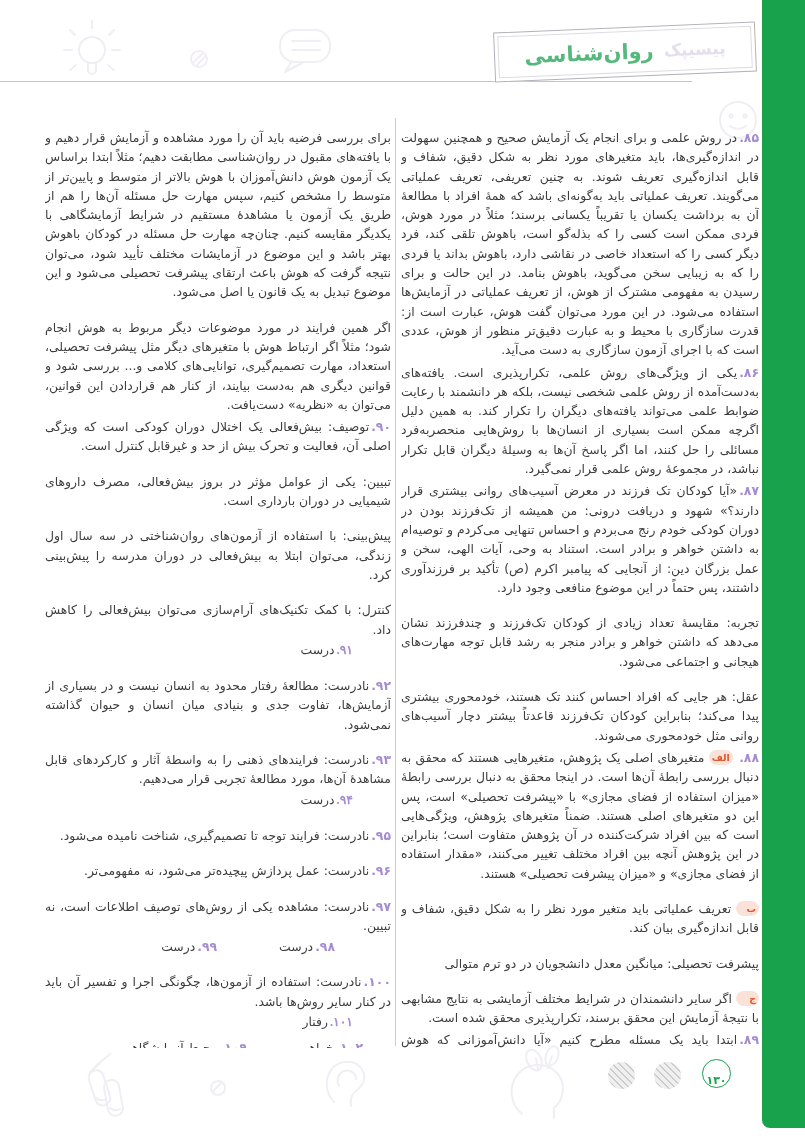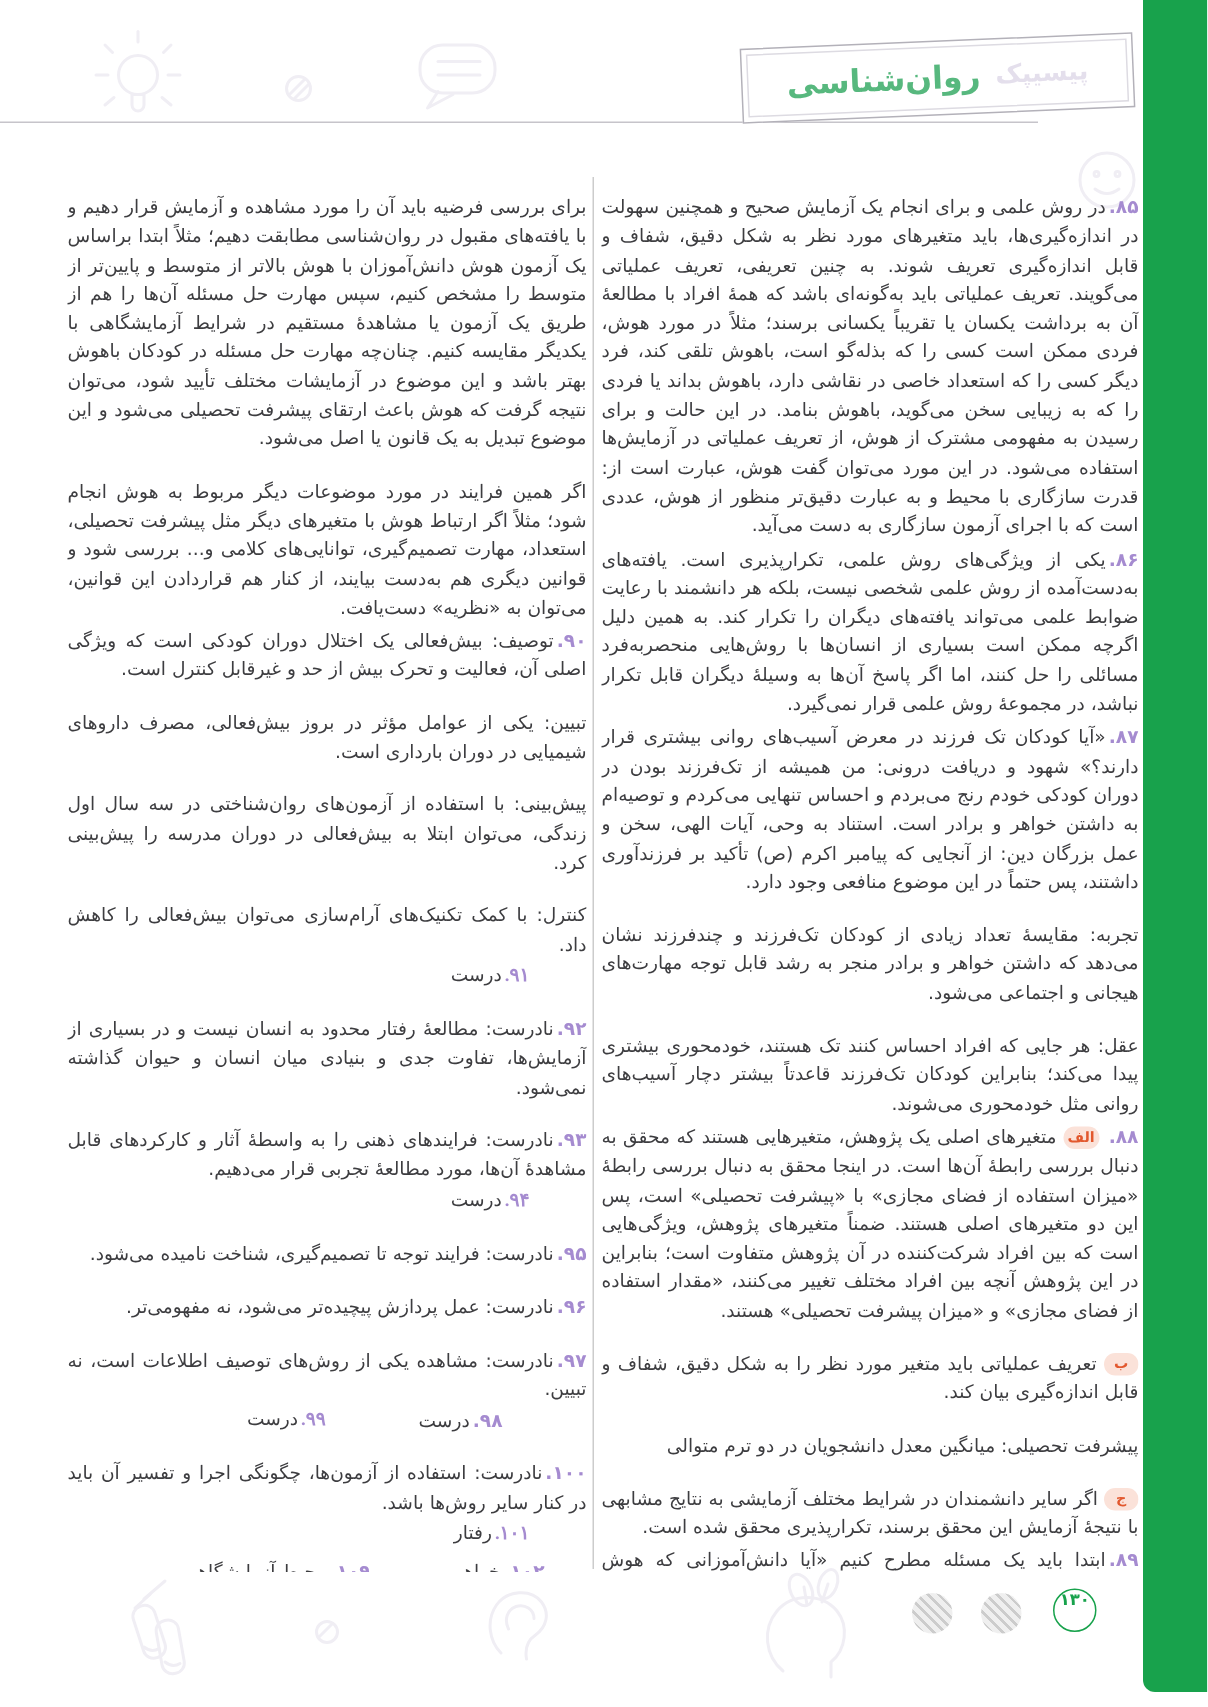--- a/index.html
+++ b/index.html
@@ -16,34 +16,34 @@
   .edge-band{position:absolute;top:0;right:0;width:43px;height:1128px;background:#18a24c;border-bottom-left-radius:8px;}
   
   .col{position:absolute;top:112px;height:936px;overflow:hidden;}
   .col-right{right:46px;width:358px;}
   .col-left{left:45px;width:346px;}
   .col-divider{position:absolute;top:118px;left:395px;width:1px;height:928px;background:#cccccc;}
   p.blk{margin:16px 0 2px 0;font-size:12.4px;line-height:19.3px;text-align:justify;text-justify:inter-word;}
   p.blk.new{margin-top:3px;}
   .qnum{color:#a58bd0;font-weight:bold;margin-left:2px;}
   .badge{display:inline-block;background:#fbe2d9;color:#e2582e;border-radius:9px;min-width:17px;height:15px;
-         font-size:9.5px;line-height:15.5px;text-align:center;font-weight:bold;padding:0 3px;vertical-align:1px;}
+         font-size:9.5px;line-height:15.5px;font-weight:bold;padding:0 3px;vertical-align:1px;}
   .short-item{padding-right:38px;margin:2px 0;font-size:12.4px;line-height:19.3px;font-family:Liberation Serif, serif;}
   .tf-row{display:flex;margin:2px 0;font-size:12.4px;line-height:19.3px;}
   .tf-row .tf-a{margin-right:56px;}
-  .tf-row .tf-b{margin-right:62px;font-family:Liberation Serif, serif;}
+  .tf-row .tf-b{margin-right:62px;}
   .ans-grid{display:flex;margin:2px 0 4px 0;}
   .ans-col-r{width:41%;padding-right:28px;box-sizing:border-box;}
   .ans-col-l{width:59%;padding-right:2px;box-sizing:border-box;}
   .ans{font-size:12.4px;line-height:28.6px;text-align:right;white-space:nowrap;}
   
   .dot-circle{position:absolute;width:27px;height:27px;border-radius:50%;
               background:repeating-linear-gradient(45deg,#cccccc 0 1.8px,#efefef 1.8px 5px);}
   .page-num{position:absolute;left:702px;top:1059px;width:29px;height:29px;border:1.6px solid #18a24c;border-radius:50%;
-            color:#18a24c;font-size:11px;font-weight:bold;display:flex;align-items:flex-start;justify-content:center;box-sizing:border-box;}
+            color:#18a24c;font-size:11px;font-weight:bold;display:flex;align-items:flex-end;justify-content:center;box-sizing:border-box;}
   
   .ghost{position:absolute;stroke:#f0eef4;fill:none;stroke-width:2;stroke-linecap:round;stroke-linejoin:round;}
 </style>
 </head>
 <body>
 
 <div class="page">
 
   <svg class="ghost" style="left:60px;top:16px;" width="62" height="66" viewBox="0 0 62 66">
     <circle cx="32" cy="34" r="13"></circle>

